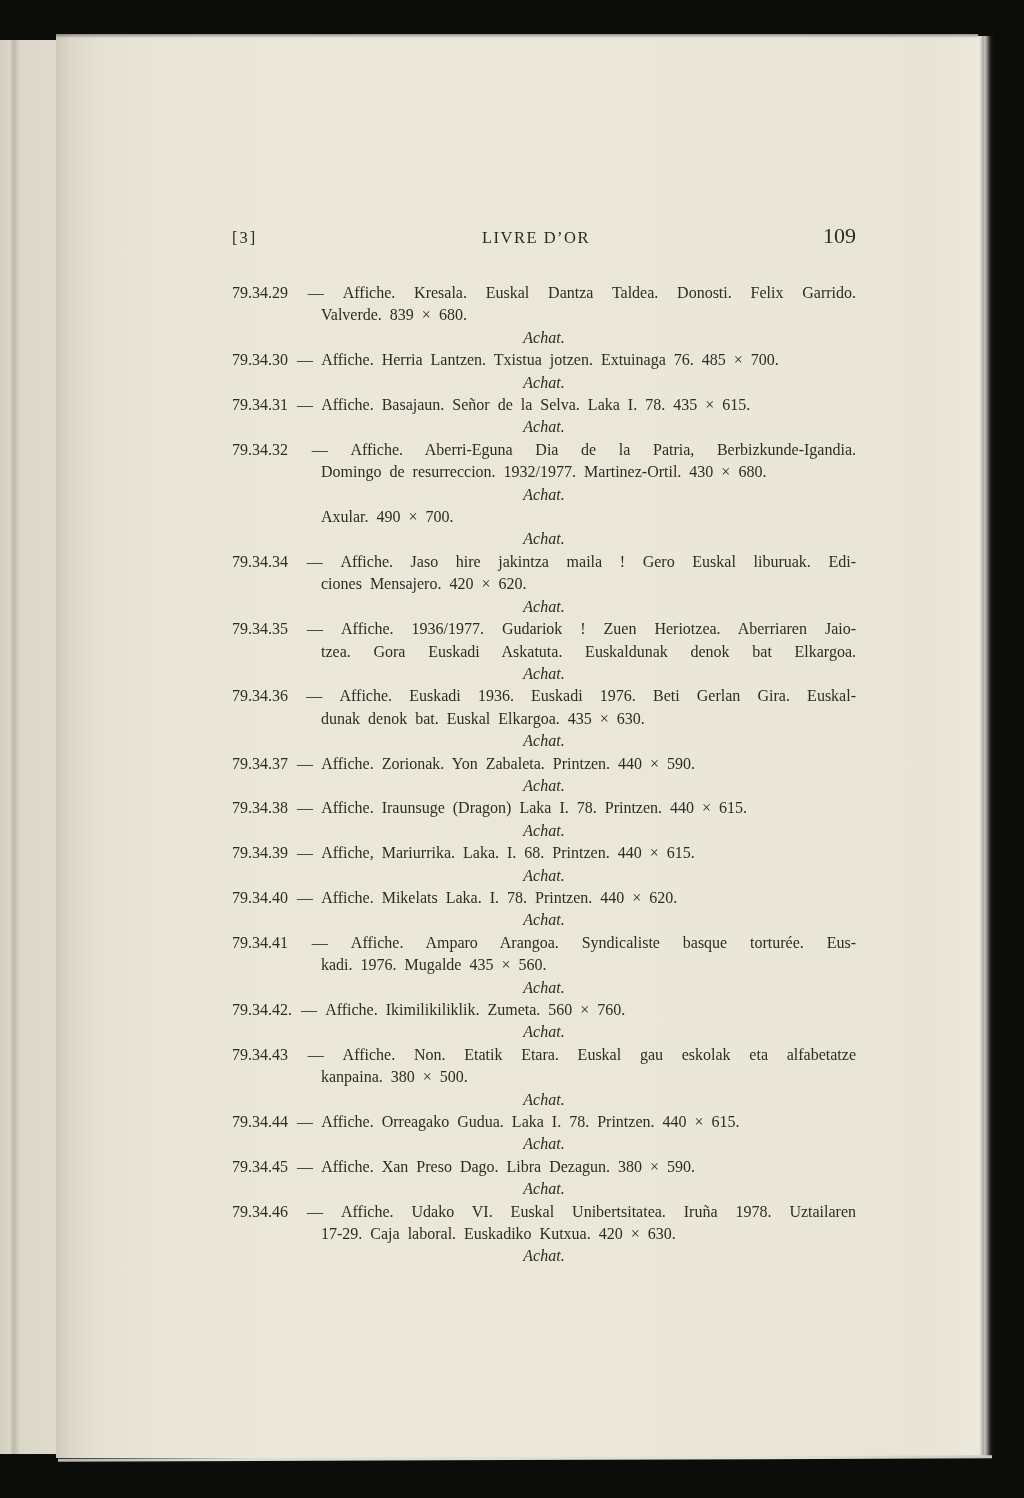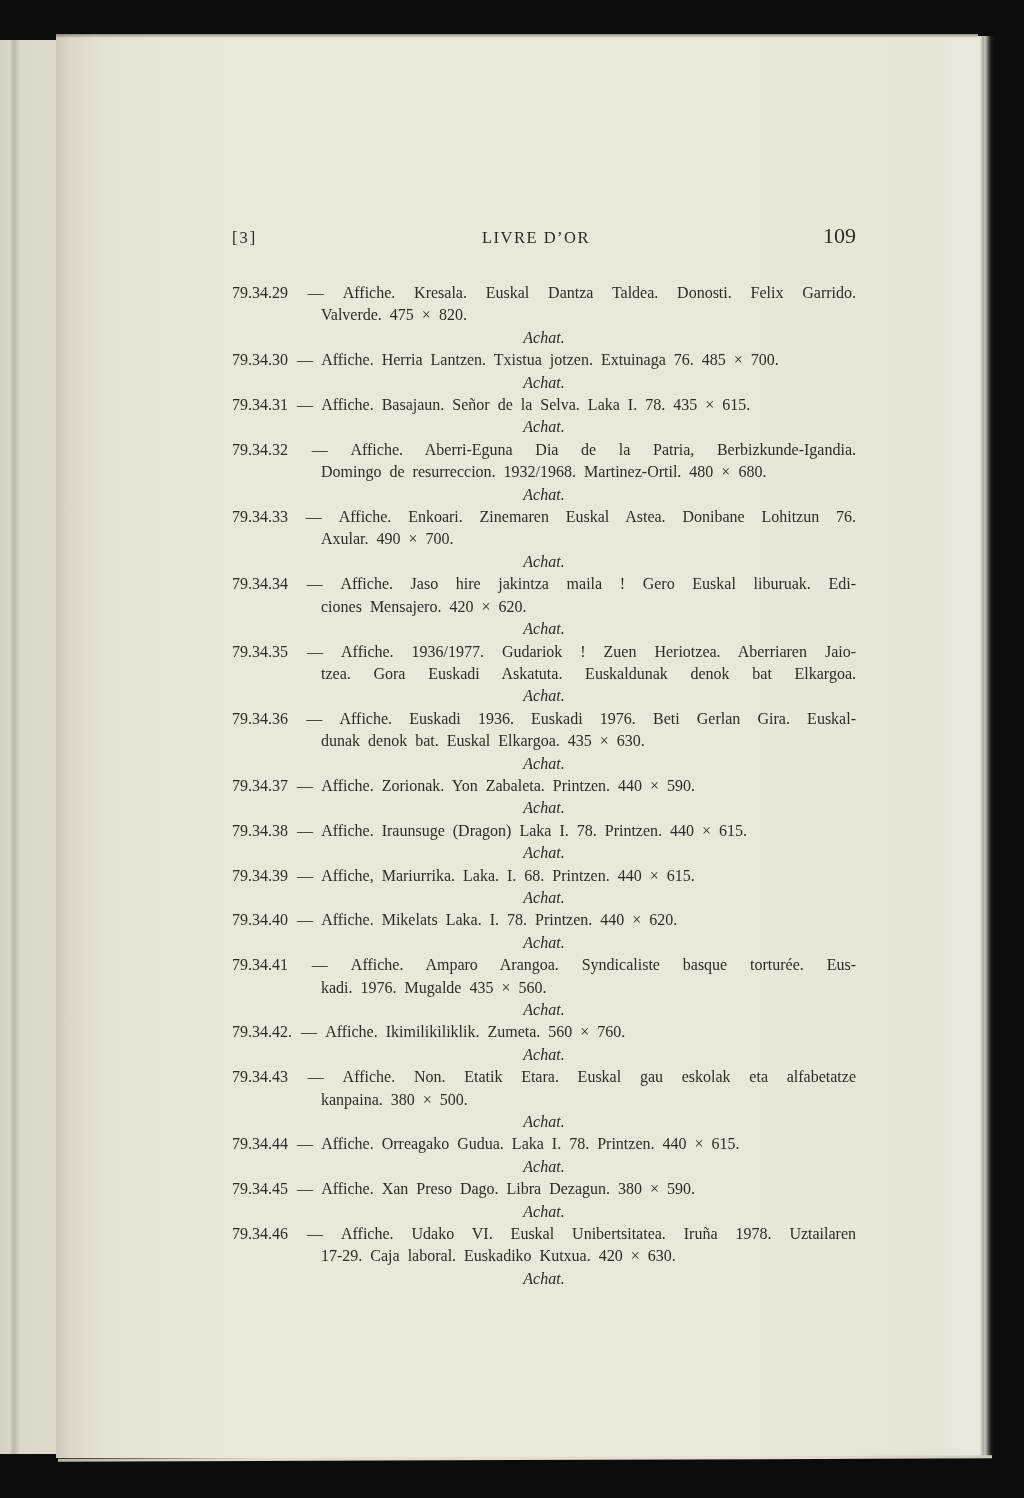--- a/index.html
+++ b/index.html
@@ -63,38 +63,37 @@
   <div class="left-page-edge"></div>
   <div class="page">
     <div class="header">
       <span class="h-left">[3]</span>
       <span class="h-center">LIVRE D’OR</span>
       <span class="h-right">109</span>
     </div>
     <div class="content">
         <div class="entry">
           <div class="line just"><span class="num">79.34.29</span> <span class="dash">—</span> <span class="txt">Affiche. Kresala. Euskal Dantza Taldea. Donosti. Felix Garrido.</span></div>
-          <div class="line cont">Valverde. 475 × 820.</div>
+          <div class="line cont">Valverde. 839 × 680.</div>
           <div class="line achat">Achat.</div>
         </div>
         <div class="entry">
           <div class="line"><span class="num">79.34.30</span> <span class="dash">—</span> <span class="txt">Affiche. Herria Lantzen. Txistua jotzen. Extuinaga 76. 485 × 700.</span></div>
           <div class="line achat">Achat.</div>
         </div>
         <div class="entry">
           <div class="line"><span class="num">79.34.31</span> <span class="dash">—</span> <span class="txt">Affiche. Basajaun. Señor de la Selva. Laka I. 78. 435 × 615.</span></div>
           <div class="line achat">Achat.</div>
         </div>
         <div class="entry">
           <div class="line just"><span class="num">79.34.32</span> <span class="dash">—</span> <span class="txt">Affiche. Aberri-Eguna Dia de la Patria, Berbizkunde-Igandia.</span></div>
-          <div class="line cont">Domingo de resurreccion. 1932/1968. Martinez-Ortil. 480 × 680.</div>
+          <div class="line cont">Domingo de resurreccion. 1932/1977. Martinez-Ortil. 430 × 680.</div>
           <div class="line achat">Achat.</div>
         </div>
         <div class="entry">
-          <div class="line just"><span class="num">79.34.33</span> <span class="dash">—</span> <span class="txt">Affiche. Enkoari. Zinemaren Euskal Astea. Donibane Lohitzun 76.</span></div>
           <div class="line cont">Axular. 490 × 700.</div>
           <div class="line achat">Achat.</div>
         </div>
         <div class="entry">
           <div class="line just"><span class="num">79.34.34</span> <span class="dash">—</span> <span class="txt">Affiche. Jaso hire jakintza maila ! Gero Euskal liburuak. Edi-</span></div>
           <div class="line cont">ciones Mensajero. 420 × 620.</div>
           <div class="line achat">Achat.</div>
         </div>
         <div class="entry">
           <div class="line just"><span class="num">79.34.35</span> <span class="dash">—</span> <span class="txt">Affiche. 1936/1977. Gudariok ! Zuen Heriotzea. Aberriaren Jaio-</span></div>

